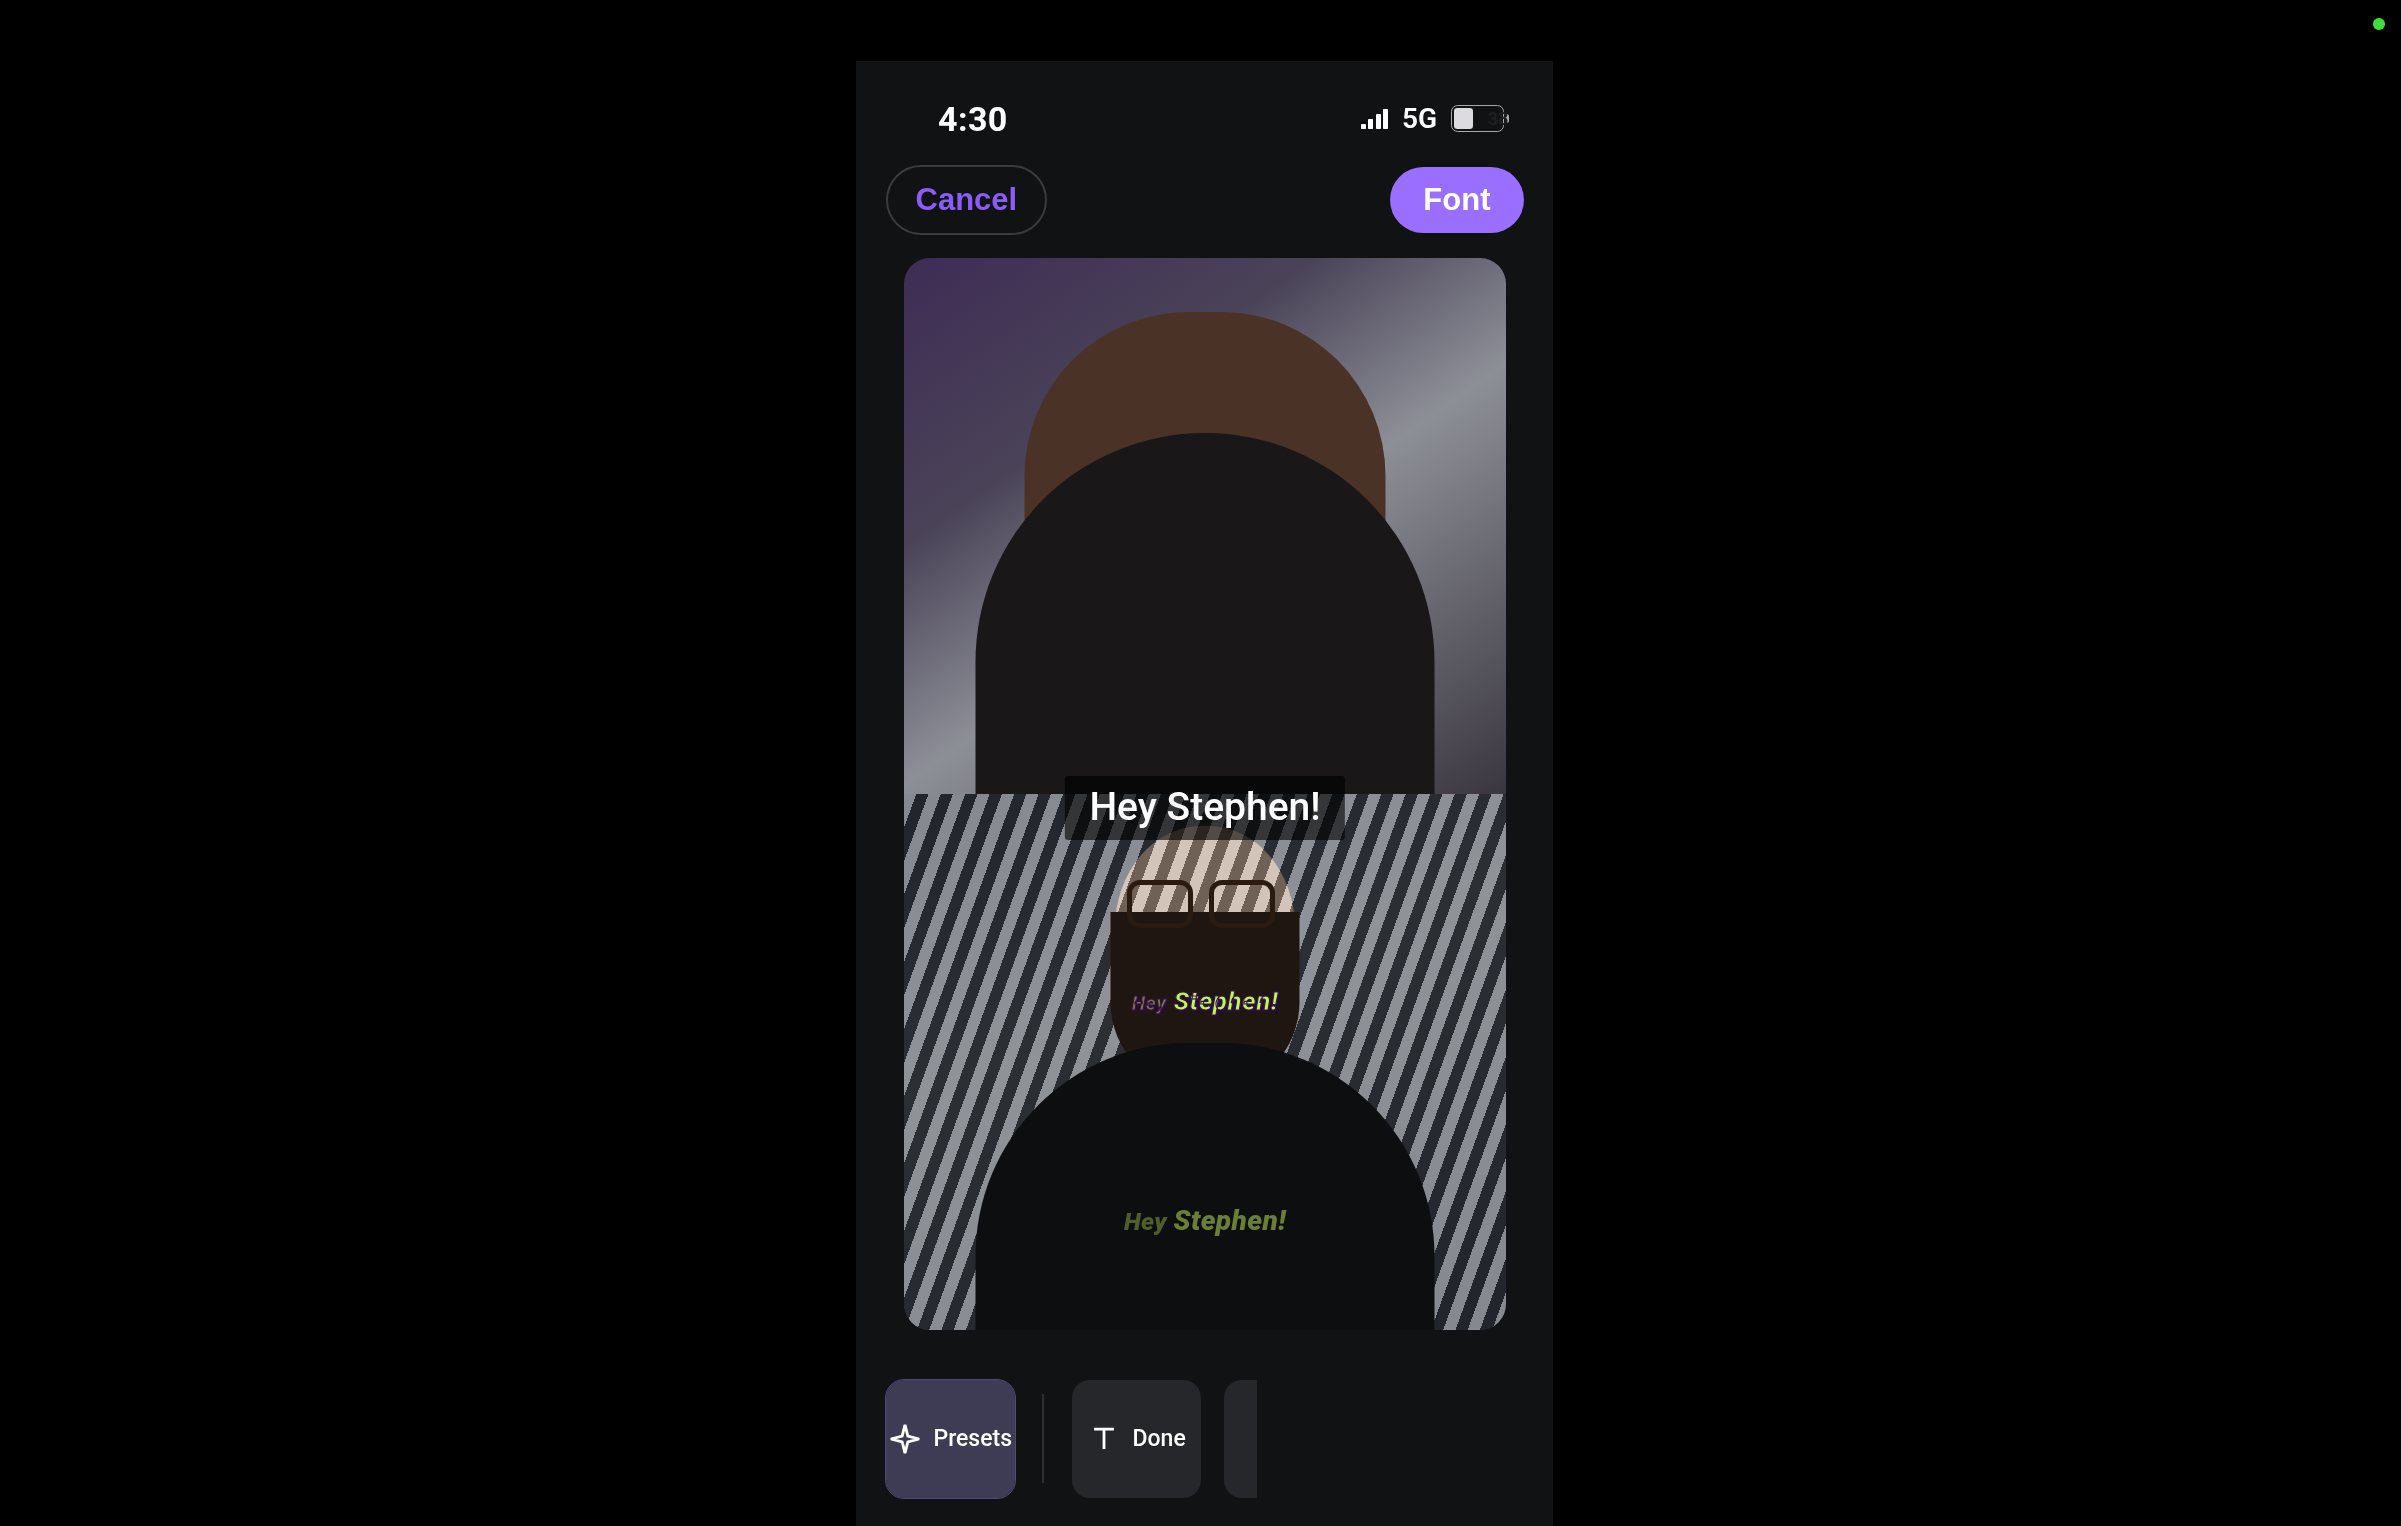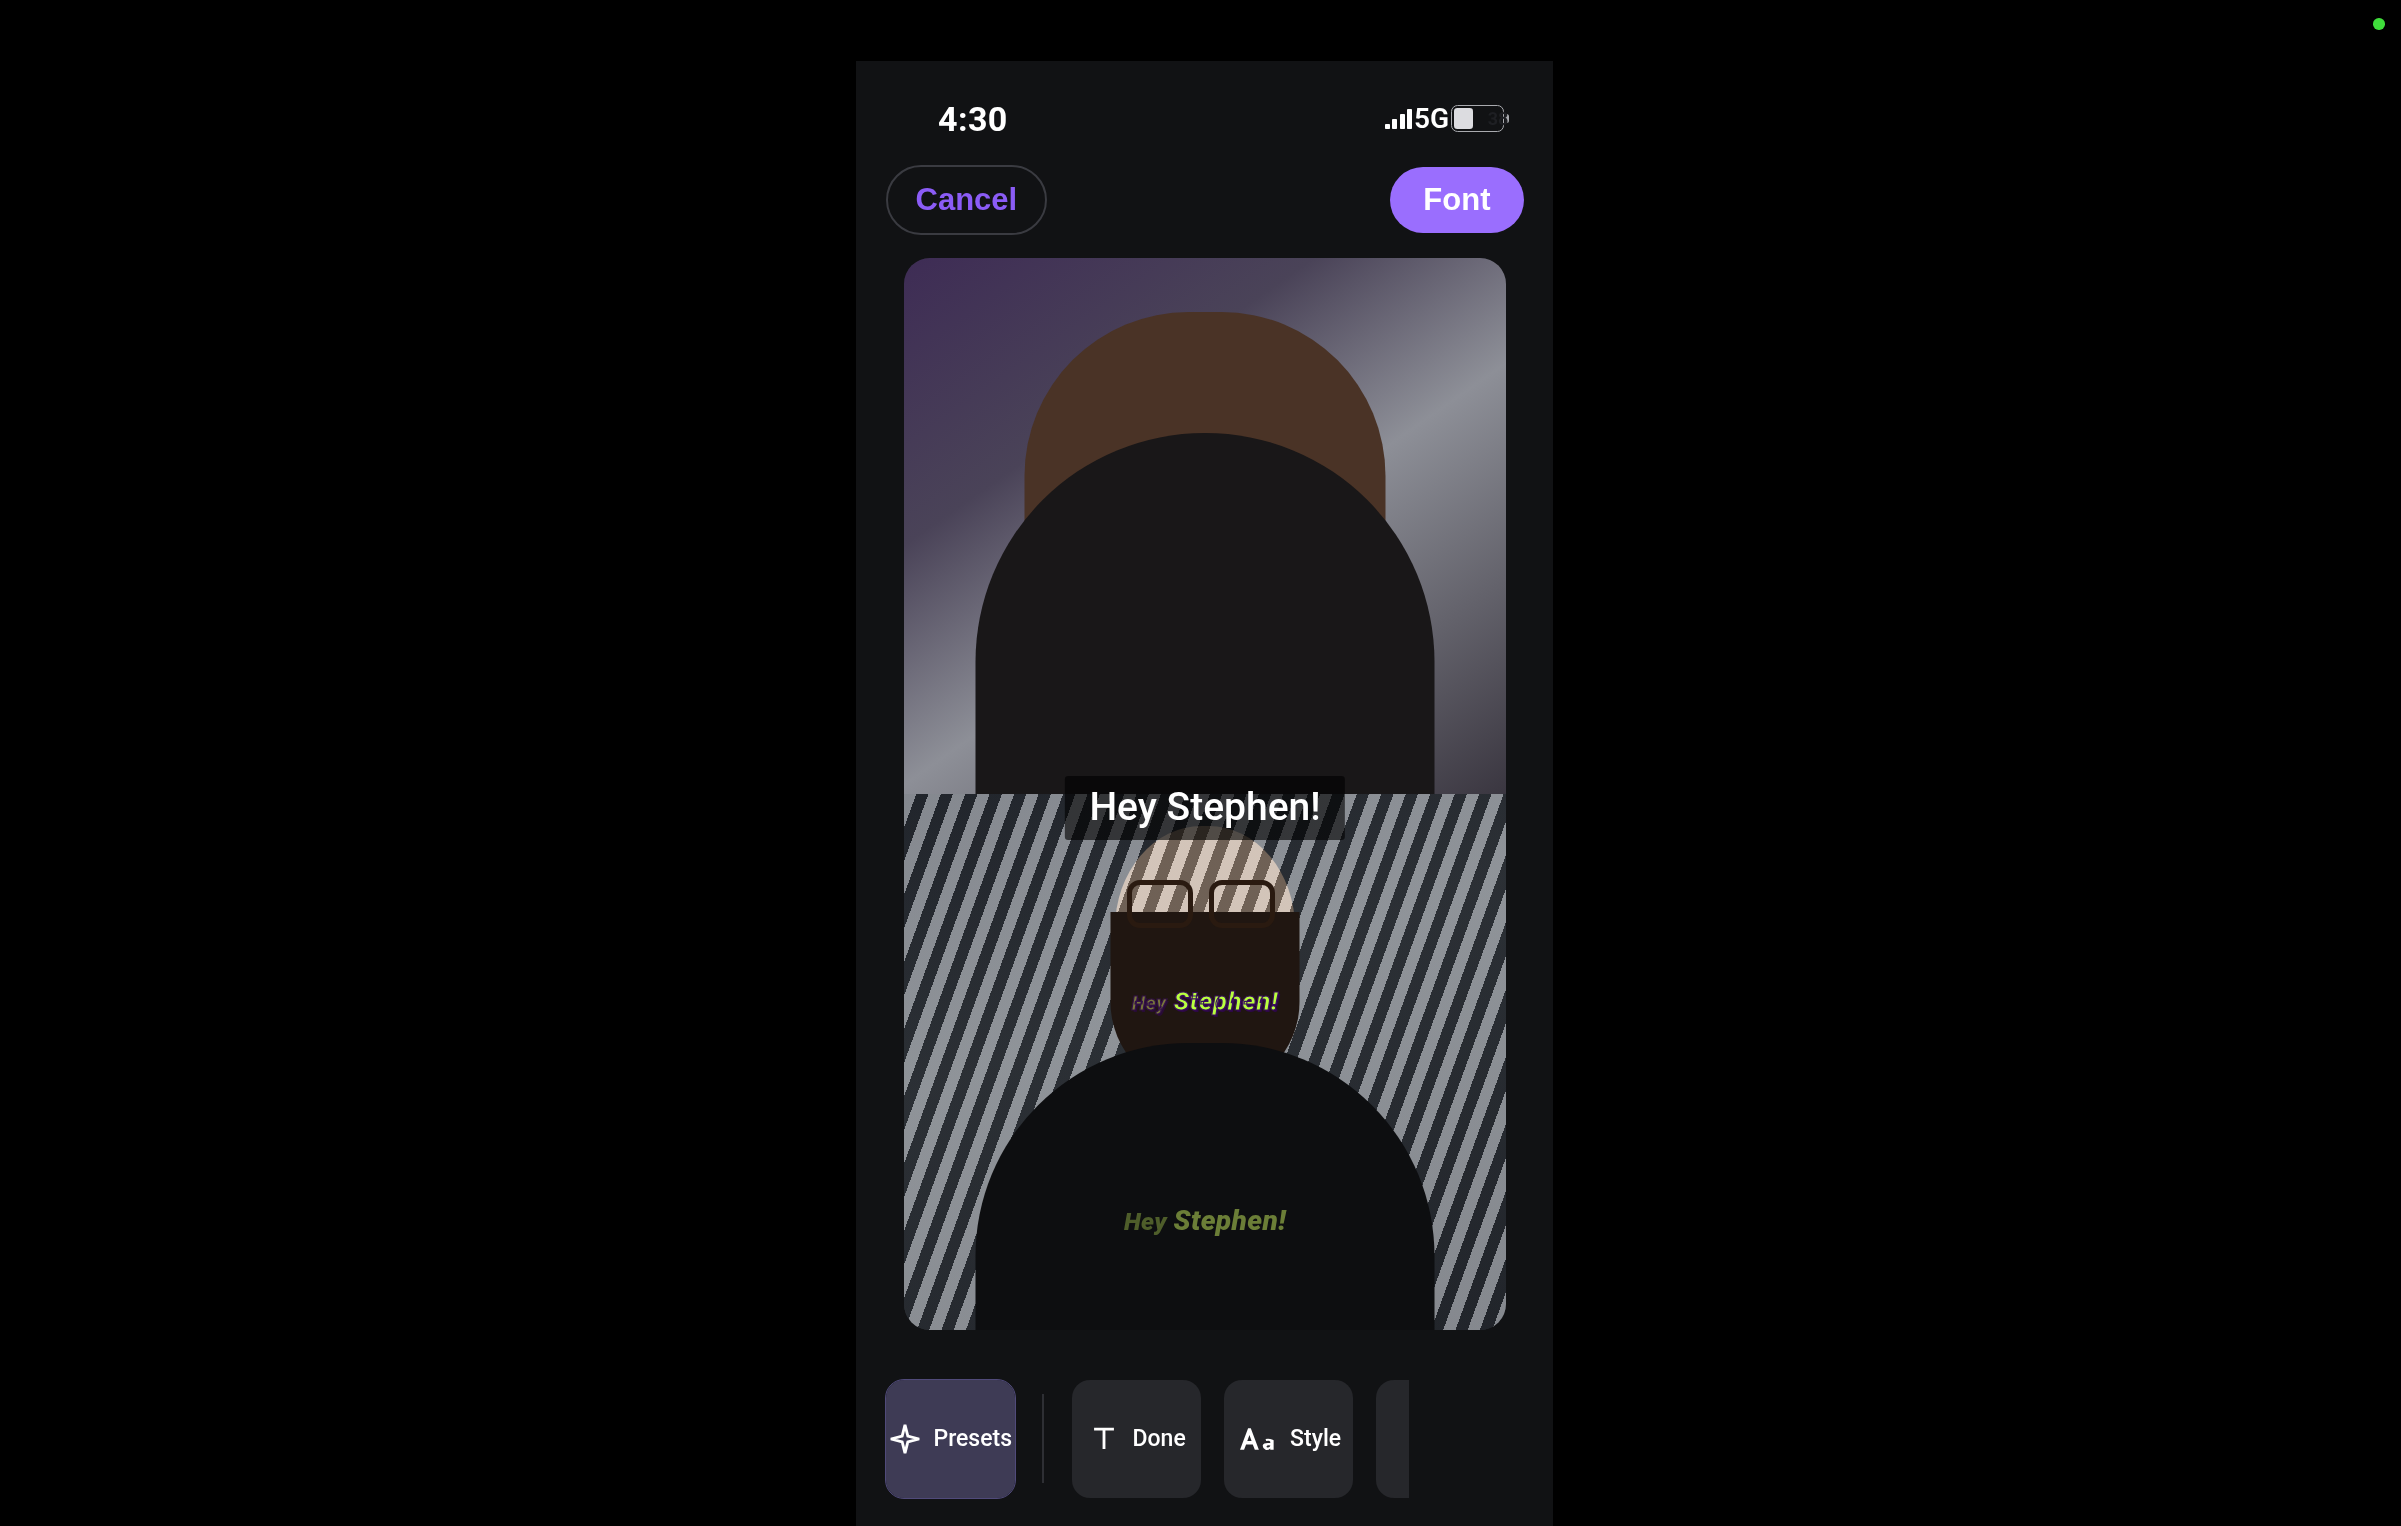--- a/index.html
+++ b/index.html
@@ -55,21 +55,21 @@
     color: #fff;
   }
   .status-time {
     font-weight: 700;
     font-size: 34px;
     letter-spacing: 0.4px;
   }
   .status-right {
     display: flex;
     align-items: center;
-    gap: 2px;
+    gap: 14px;
   }
   .cell-bars {
     display: flex;
     align-items: flex-end;
     gap: 2.5px;
     height: 21px;
   }
   .cell-bars span {
     width: 4.9px;
     background: #fff;
@@ -434,29 +434,20 @@
 
       <div class="tool">
         <span class="icon">
           <svg width="34" height="34" viewBox="0 0 24 24">
               <path d="M5 5 H19 M12 5 V19"></path>
             </svg>
         </span>
         <span class="label">Done</span>
       </div>
 
-      <div class="tool">
-        <span class="icon">
-          <svg width="43" height="34" viewBox="0 0 32 24">
-              <path fill="#fff" stroke="none" d="M3 20 L9 4 L11 4 L17 20 L14 20 L12.5 16 L7.5 16 L6 20 Z M8.4 13.5 L11.6 13.5 L10 9 Z"></path>
-              <path fill="#fff" stroke="none" d="M22 12 Q26 11.5 28 13 L28 20 L25.5 20 L25.5 19 Q24 20.5 22 20 Q19.5 19 20 16.5 Q20.5 14.5 25.5 15 L25.5 14 Q25 13 22.5 13.5 Z M25.5 16.8 Q23 16.5 22.7 17.5 Q22.6 18.5 24 18.3 Q25.5 18 25.5 17 Z"></path>
-            </svg>
-        </span>
-        <span class="label">Style</span>
-      </div>
 
 
       <div class="tool peek"></div>
     </div>
 
   </div>
 </div>
 
 
 </body></html>

